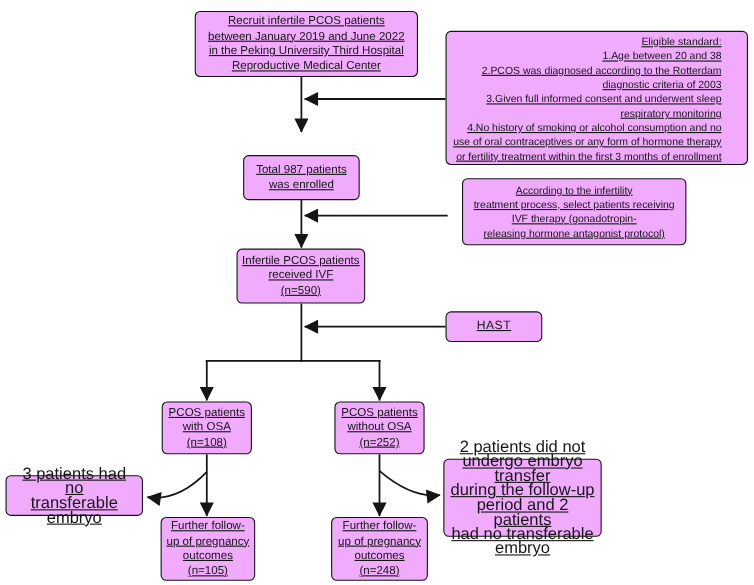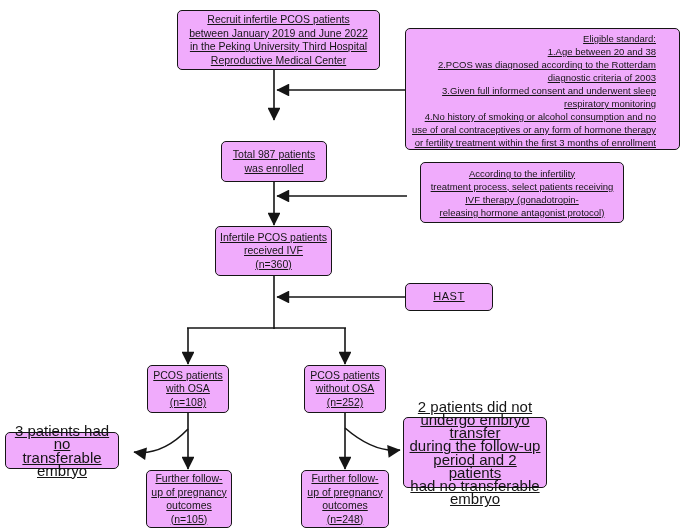--- a/index.html
+++ b/index.html
@@ -89,33 +89,33 @@
   <div class="box" style="left:221px; top:125px; width:106px; height:41px;margin-top:16px;">Total 987 patients
 was enrolled</div>
 
   <div class="box dense" style="left:407px; top:162px; width:204px; height:61px;margin-left:13px;">According to the infertility
 treatment process, select patients receiving
 IVF therapy (gonadotropin-
 releasing hormone antagonist protocol)</div>
 
   <div class="box" style="left:215px; top:226px; width:117px; height:50px;">Infertile PCOS patients
 received IVF
-(n=360)</div>
+(n=590)</div>
 
   <div class="box hast" style="left:405px; top:283px; width:88px; height:28px;">HAST</div>
 
   <div class="box" style="left:147px; top:365px; width:82px; height:48px;">PCOS patients
 with OSA
 (n=108)</div>
 
   <div class="box" style="left:304px; top:365px; width:82px; height:48px;">PCOS patients
 without OSA
 (n=252)</div>
 
-  <div class="box medium" style="left:5px; top:432px; width:114px; height:37px;">3 patients had no
+  <div class="box medium" style="left:5px; top:432px; width:125px; height:37px;">3 patients had no
 transferable embryo</div>
 
   <div class="box medium" style="left:403px; top:417px; width:144px; height:71px;">2 patients did not
 undergo embryo transfer
 during the follow-up
 period and 2 patients
 had no transferable embryo</div>
 
   <div class="box" style="left:146px; top:470px; width:86px; height:58px;">Further follow-
 up of pregnancy

